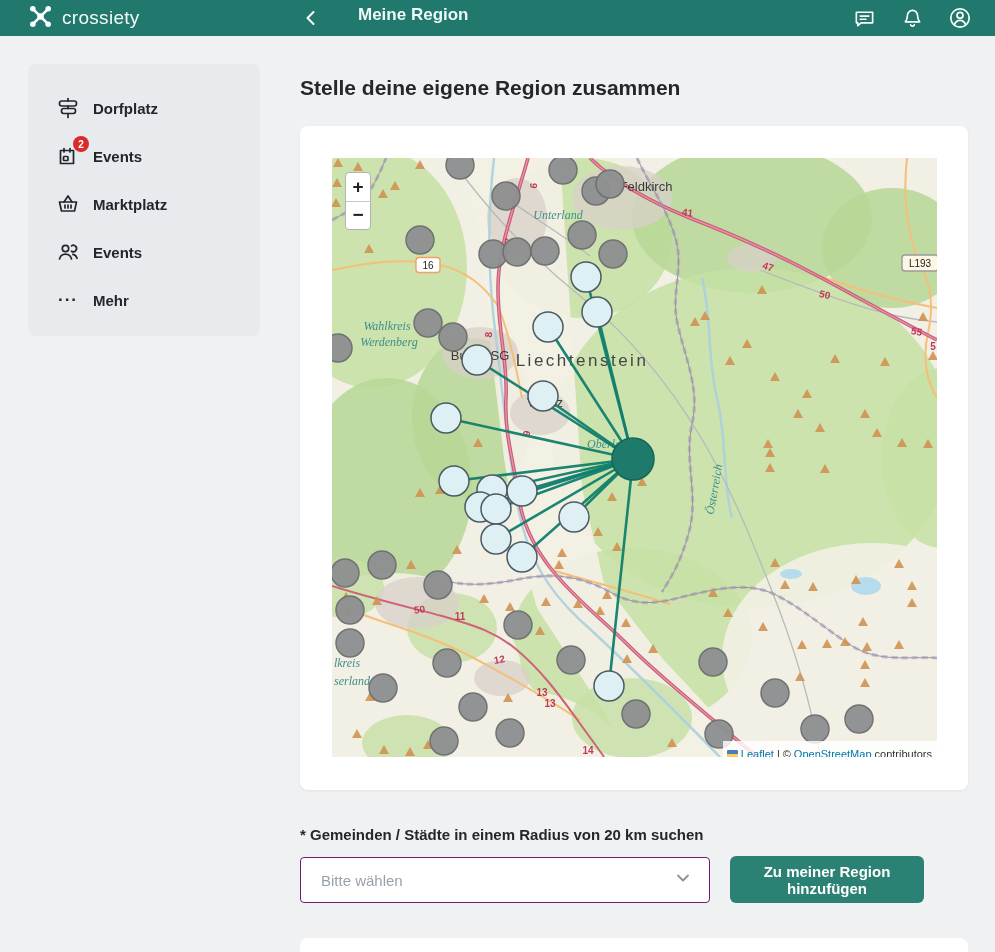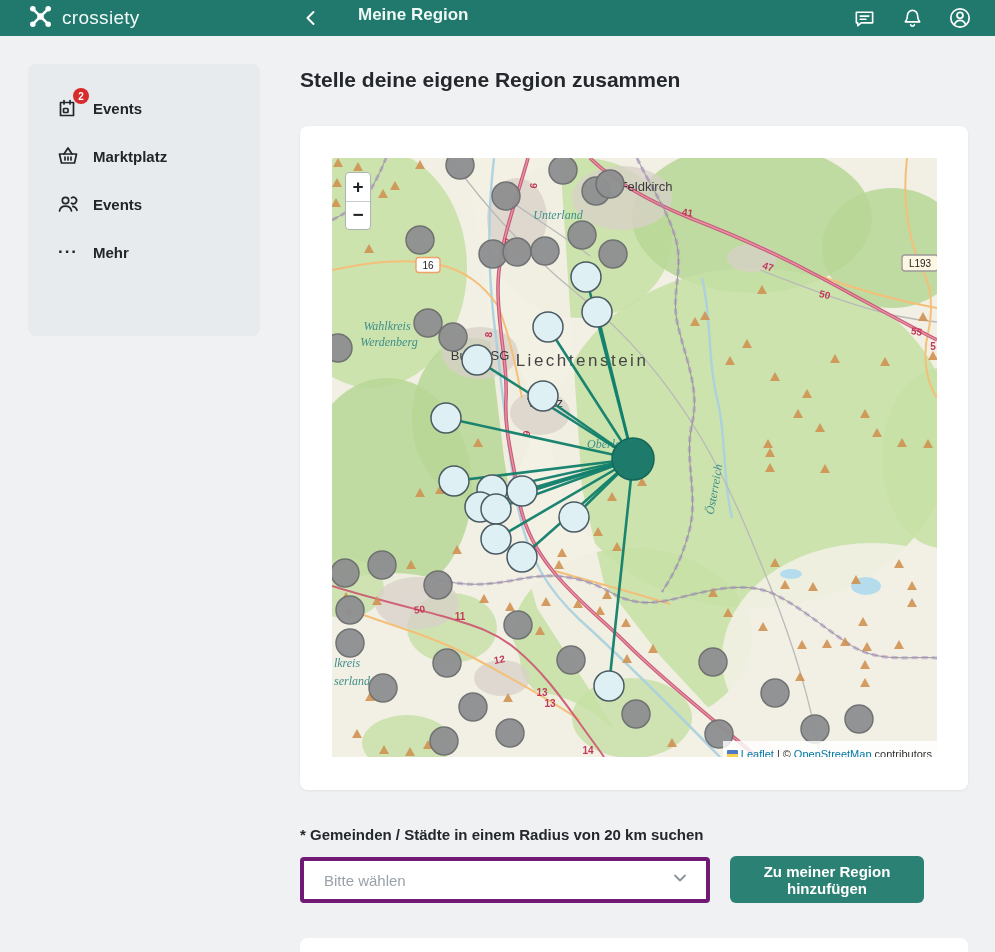--- a/index.html
+++ b/index.html
@@ -21,39 +21,39 @@
     background:#e8ebee; border-radius:8px; padding:20px 0 12px 0; }
   .side-item { display:flex; align-items:center; height:48px; padding-left:27px; cursor:pointer; }
   .side-icon { width:26px; height:26px; position:relative; display:flex; align-items:center; justify-content:center; }
   .side-label { margin-left:12px; font-size:15px; font-weight:700; color:#22262a; }
   .badge { position:absolute; top:-7px; right:-8px; min-width:16px; height:16px; border-radius:8px;
     background:#d82c2c; color:#fff; font-size:10px; font-weight:700;
     display:flex; align-items:center; justify-content:center; padding:0 4px; }
   .dots { font-size:17px; font-weight:700; color:#22262a; letter-spacing:1px; }
 
   
-  .page-title { position:absolute; left:300px; top:68px; font-size:21px; font-weight:700; color:#24272b; }
+  .page-title { position:absolute; left:300px; top:76px; font-size:21px; font-weight:700; color:#24272b; }
   .map-card { position:absolute; left:300px; top:126px; width:668px; height:664px;
     background:#fff; border-radius:8px; box-shadow:0 1px 3px rgba(0,0,0,.06); }
   .map-frame { position:absolute; left:32px; top:32px; width:605px; height:599px; overflow:hidden; cursor:grab; }
   .map-frame svg { display:block; }
   .zoom-ctl { position:absolute; left:13px; top:14px; width:26px; height:58px; background:#fff;
     border:1px solid #aeb3b5; border-radius:4px; display:flex; flex-direction:column; z-index:5; }
   .zoom-btn { flex:1; display:flex; align-items:center; justify-content:center;
     font-size:19px; font-weight:700; color:#1f2326; cursor:pointer; }
   .zoom-btn:first-child { border-bottom:1px solid #c7cbcd; }
   .attrib { position:absolute; right:0; bottom:0; height:16px; background:rgba(255,255,255,.82);
     display:flex; align-items:center; font-size:11px; color:#333; padding:10px 5px 0 4px; gap:3px; z-index:5; }
   .attrib a { color:#0078a8; text-decoration:none; cursor:pointer; }
   .flag { width:11px; height:8px; display:inline-block; border-radius:1px;
     background:linear-gradient(#4e79c6 50%, #f7d24a 50%); }
 
   .form-label { position:absolute; left:300px; top:826px; font-size:15px; font-weight:700; color:#24272b; }
   .select-box { position:absolute; left:300px; top:857px; width:410px; height:46px; background:#fff;
-    border:4px solid #701a75; border-radius:4px; display:flex; align-items:center;
+    border:1px solid #701a75; border-radius:4px; display:flex; align-items:center;
     justify-content:space-between; padding:0 18px 0 20px; cursor:pointer; }
   .select-value { font-size:15px; color:#9aa2a9; }
   .add-btn { position:absolute; left:730px; top:856px; width:194px; height:47px; background:#2b8173;
     border:none; border-radius:6px; color:#fff; font-size:15px; font-weight:700; cursor:pointer;
     font-family:"Liberation Sans","DejaVu Sans",sans-serif; }
   .next-card { position:absolute; left:300px; top:938px; width:668px; height:30px;
     background:#fff; border-radius:8px; }
 
   
   text.city { font-size:13px; fill:#3a3a3a; text-anchor:middle; font-family:"Liberation Sans",sans-serif; }
@@ -110,20 +110,32 @@
       <svg width="24" height="24" viewBox="0 0 24 24" fill="none" stroke="#fff" stroke-width="1.7">
         <circle cx="12" cy="12" r="9.2"></circle>
         <circle cx="12" cy="9.3" r="3"></circle>
         <path d="M6.5,18.4 c1,-3 3,-4.1 5.5,-4.1 s4.5,1.1 5.5,4.1" stroke-linecap="round"></path>
       </svg>
     </span>
   </div>
 </header>
 
 <nav class="sidebar">
+  <div class="side-item">
+    <span class="side-icon">
+      <svg width="24" height="24" viewBox="0 0 24 24" fill="none" stroke="#22262a" stroke-width="1.7" stroke-linecap="round">
+        <line x1="12" y1="2.5" x2="12" y2="5"></line>
+        <rect x="3.5" y="5" width="17" height="5" rx="2.2"></rect>
+        <line x1="12" y1="10" x2="12" y2="12.5"></line>
+        <rect x="5.5" y="12.5" width="14" height="5" rx="2.2"></rect>
+        <line x1="12" y1="17.5" x2="12" y2="21.5"></line>
+      </svg>
+    </span>
+    <span class="side-label">Dorfplatz</span>
+  </div>
   <div class="side-item">
     <span class="side-icon">
       <svg width="24" height="24" viewBox="0 0 24 24" fill="none" stroke="#22262a" stroke-width="1.7" stroke-linecap="round" stroke-linejoin="round">
         <path d="M4.5,6.5 h13 v13 h-13 z"></path>
         <line x1="8" y1="4.5" x2="8" y2="8"></line>
           <line x1="14" y1="4.5" x2="14" y2="8"></line>
         <rect x="7.5" y="12.5" width="4.5" height="4" rx="0.8"></rect>
       </svg>
       <span class="badge">2</span>
     </span>

